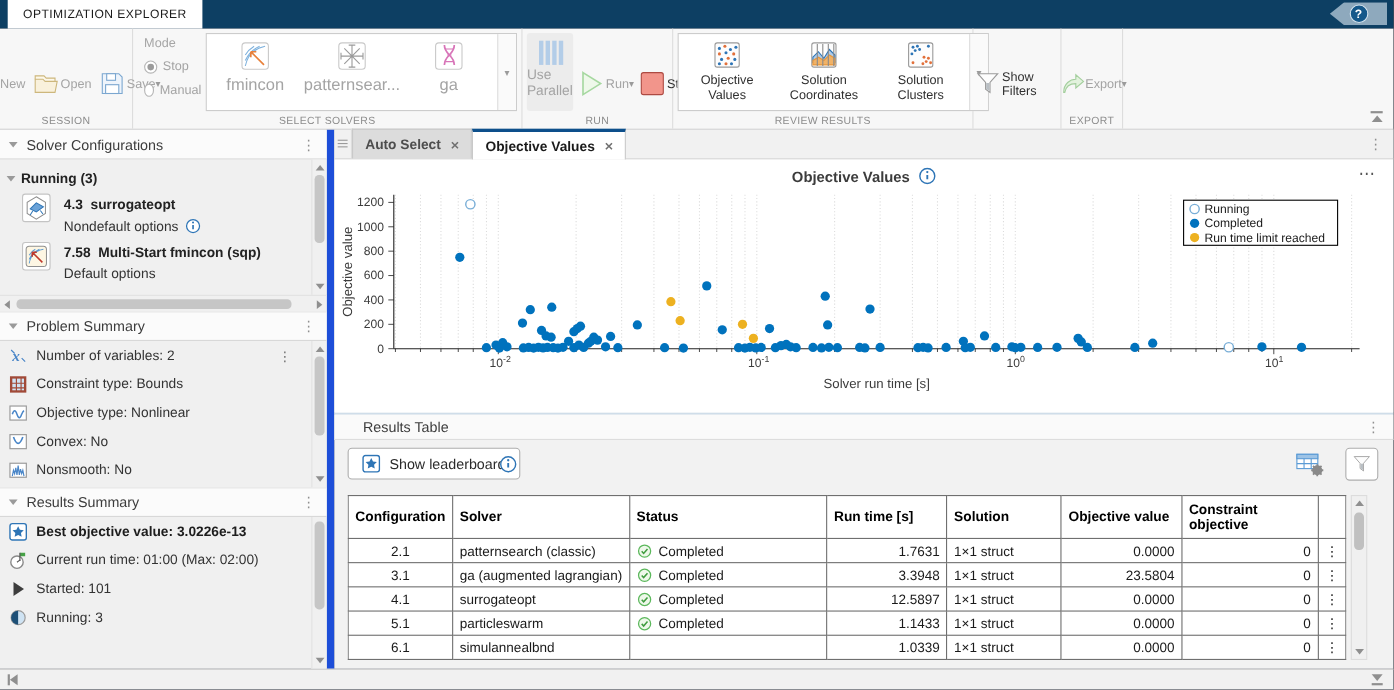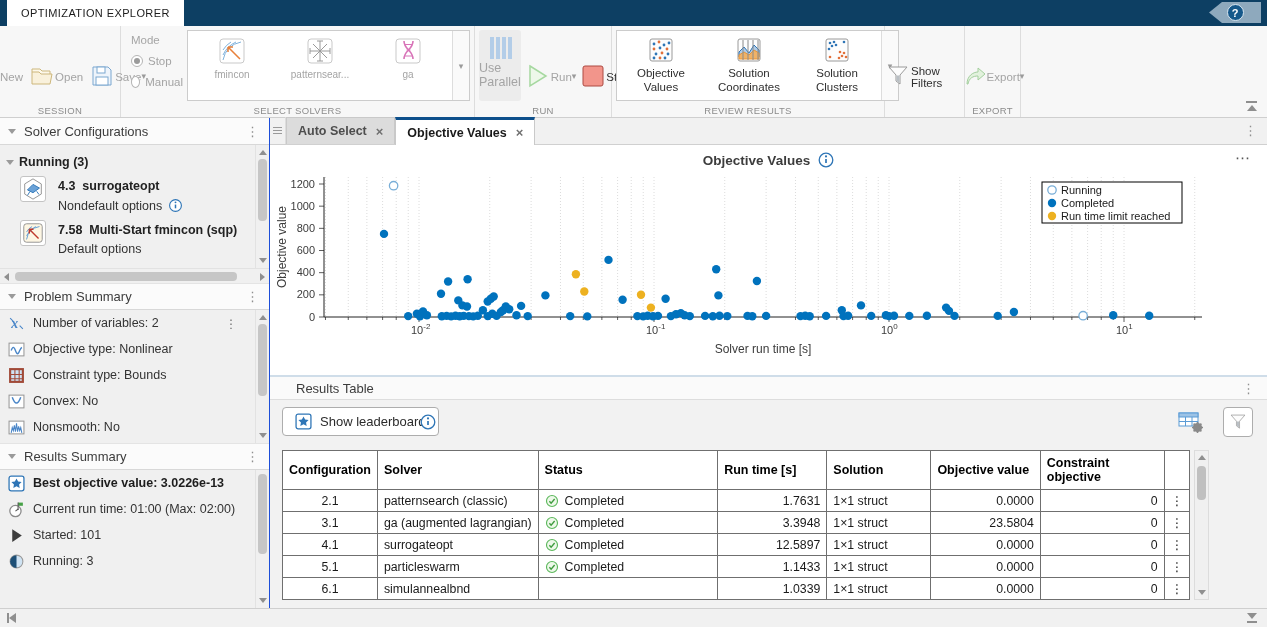--- a/index.html
+++ b/index.html
@@ -29,38 +29,38 @@
   .ddv { font-size:9px; color:#9b9b9b; line-height:8px; }
 
   .g-session { width:121px; display:flex; justify-content:center; gap:6px; }
   .g-solvers { width:354px; display:flex; }
   .mode-col { width:62px; padding:8px 0 0 10px; font-size:11.5px; color:#a6a6a6; }
   .radio-row { display:flex; align-items:center; gap:5px; margin-top:9px; }
   .radio { width:12px; height:12px; border:1px solid #b5b5b5; border-radius:50%; background:#fff; }
   .radio.sel::after { content:''; display:block; width:6px; height:6px; margin:2px; border-radius:50%; background:#9b9b9b; }
   .gallery { margin:4px 0 16px 4px; background:#fff; border:1px solid #ccc; display:flex; }
   .gal-item { width:88px; display:flex; flex-direction:column; align-items:center; padding-top:6px; }
-  .gal-item .cap { font-size:10px; margin-top:4px; white-space:nowrap; }
+  .gal-item .cap { font-size:15px; margin-top:4px; white-space:nowrap; }
   .gal-dd { width:17px; border-left:1px solid #ddd; display:flex; align-items:center; justify-content:center; background:#fafafa; }
   .g-run { width:137px; display:flex; gap:4px; padding-left:4px; }
   .useparallel { margin:4px 0 16px 0; width:64px; background:#ececec; border-radius:3px;
                  display:flex; flex-direction:column; align-items:center; padding-top:5px; }
   .g-review { width:273px; display:flex; }
   .two-line { text-align:center; line-height:14px; font-size:11.5px; margin-top:3px; }
   .g-filters { width:80px; display:flex; justify-content:center; }
   .g-export { width:56px; display:flex; justify-content:center; }
   .g-fill { flex:1; border-right:none; position:relative; }
   .minimize-ribbon { position:absolute; right:10px; bottom:6px; width:11px; cursor:pointer; }
   .minimize-ribbon .bar { height:2px; background:#8f8f8f; margin-bottom:2px; }
   .minimize-ribbon .tri { width:0; height:0; margin:0 auto; border-left:5px solid transparent;
                           border-right:5px solid transparent; border-bottom:6px solid #8f8f8f; }
 
   
   .content { position:absolute; top:118px; left:0; right:0; bottom:19px; display:flex; }
-  .sidebar { width:270px; border-right:1px solid #1d4ed8; background:#f0f0f0; display:flex; flex-direction:column; }
+  .sidebar { width:304px; border-right:7px solid #1d4ed8; background:#f0f0f0; display:flex; flex-direction:column; }
   .sec-head { height:27px; background:#fbfbfb; border-bottom:1px solid #d8d8d8; border-top:1px solid #e4e4e4;
               display:flex; align-items:center; padding:0 10px 0 8px; gap:8px; flex:none; }
   .sec-head:first-child { border-top:none; }
   .sec-title { font-size:13px; color:#3c3c3c; }
   .collapse-tri { width:0; height:0; border-left:4px solid transparent; border-right:4px solid transparent;
                   border-top:5px solid #9a9a9a; }
   .kebab { margin-left:auto; color:#8f8f8f; font-size:13px; line-height:1; cursor:pointer; }
   .sc-body { height:123px; position:relative; flex:none; }
   .running-row { padding:10px 0 0 6px; display:flex; align-items:center; gap:5px; }
   .running-label { font-weight:bold; font-size:12.5px; color:#222; }
@@ -438,34 +438,34 @@
                 <svg width="17" height="17" viewBox="0 0 16 16">
                   <text x="3" y="12.5" font-size="13" font-style="italic" font-weight="bold" fill="#4a86c8" font-family="Liberation Serif,serif">x</text>
                   <path d="M2 3l3 3M14 13l-3-3" stroke="#4a86c8"></path>
                 </svg>
               </span>
               <span class="txt">Number of variables: 2</span>
             </div>
             <div class="sum-row">
               <span>
                 <svg width="17" height="17" viewBox="0 0 16 16">
+                  <rect x="2" y="2" width="12" height="12" fill="#cfe3f3" stroke="#a14a38" stroke-width="2"></rect>
+                  <path d="M2 7h12M2 11h12M6.5 2v12M10.5 2v12" stroke="#a14a38"></path>
+                </svg>
+              </span>
+              <span class="txt">Constraint type: Bounds</span>
+            </div>
+            <div class="sum-row">
+              <span>
+                <svg width="17" height="17" viewBox="0 0 16 16">
                   <rect x="1" y="2" width="14" height="12" fill="#fff" stroke="#9a9a9a"></rect>
                   <path d="M3 9q2-6 4 0t4 0q1.2-2.4 2-3" stroke="#4a86c8" fill="none" stroke-width="1.3"></path>
                 </svg>
               </span>
               <span class="txt">Objective type: Nonlinear</span>
-            </div>
-            <div class="sum-row">
-              <span>
-                <svg width="17" height="17" viewBox="0 0 16 16">
-                  <rect x="2" y="2" width="12" height="12" fill="#cfe3f3" stroke="#a14a38" stroke-width="2"></rect>
-                  <path d="M2 7h12M2 11h12M6.5 2v12M10.5 2v12" stroke="#a14a38"></path>
-                </svg>
-              </span>
-              <span class="txt">Constraint type: Bounds</span>
             </div>
             <div class="sum-row">
               <span>
                 <svg width="17" height="17" viewBox="0 0 16 16">
                   <rect x="1" y="2" width="14" height="12" fill="#fff" stroke="#9a9a9a"></rect>
                   <path d="M4 4q4 11 8 0" stroke="#4a86c8" fill="none" stroke-width="1.4"></path>
                 </svg>
               </span>
               <span class="txt">Convex: No</span>
             </div>

